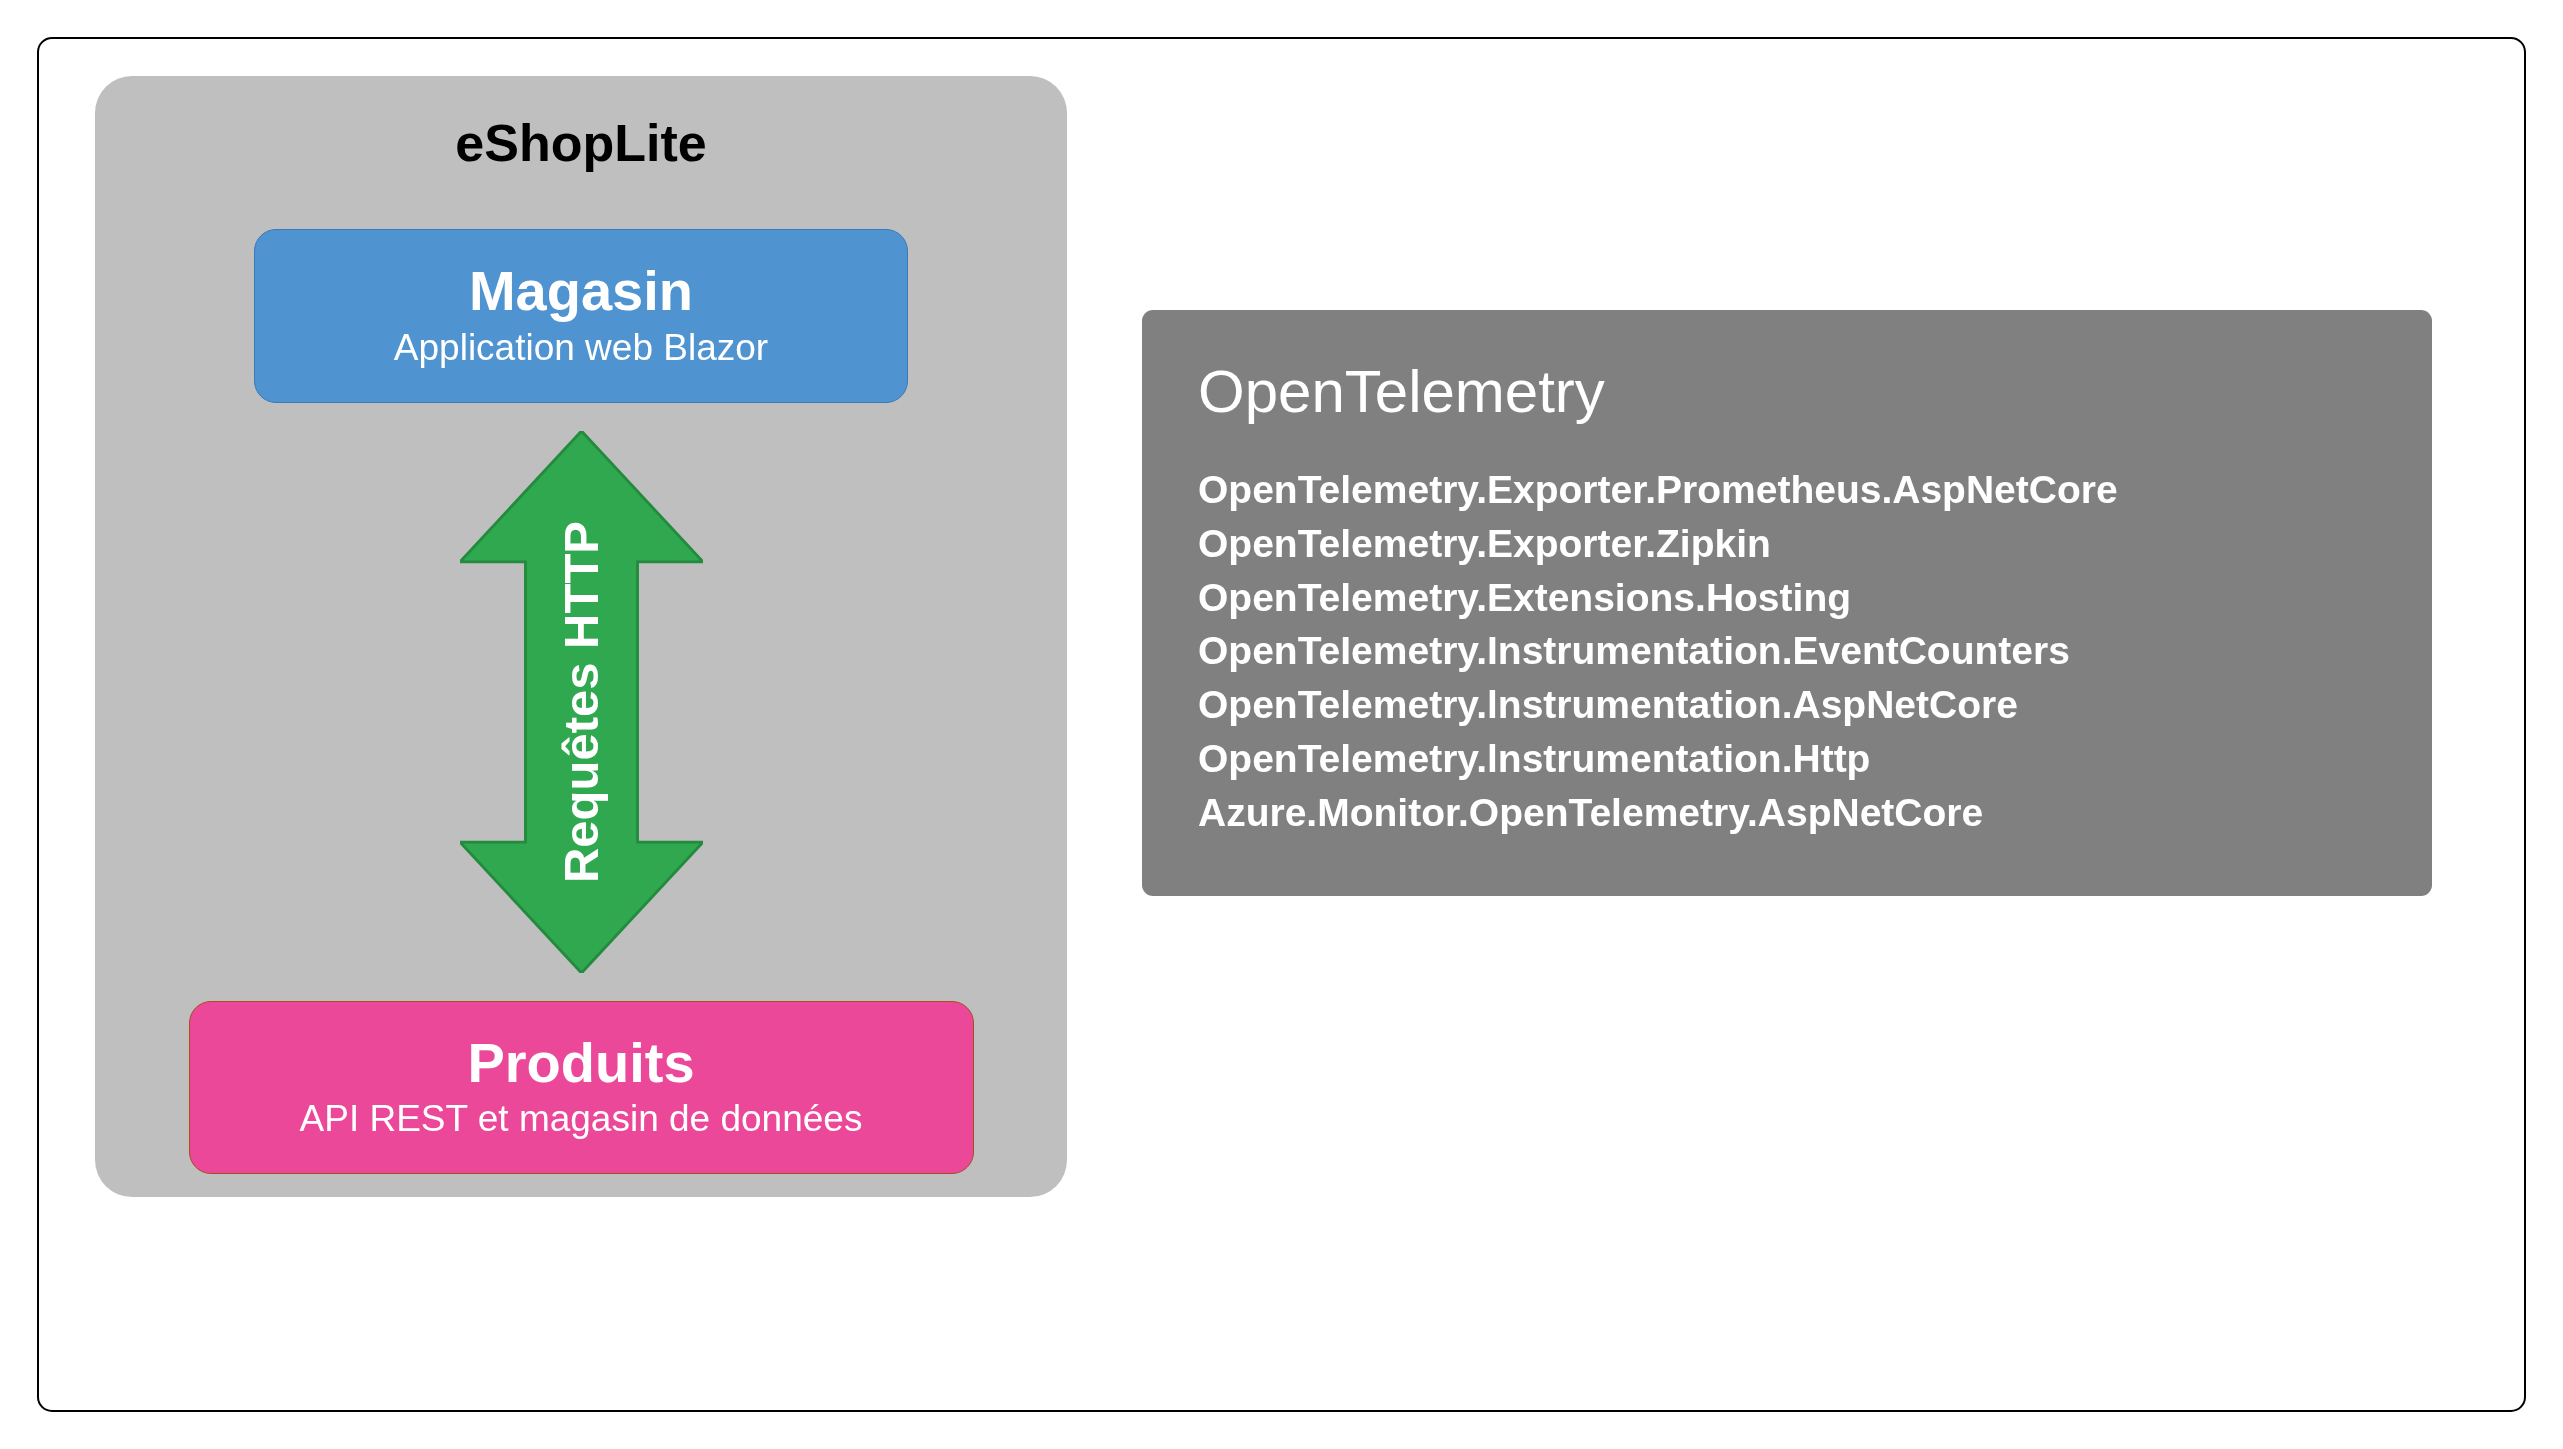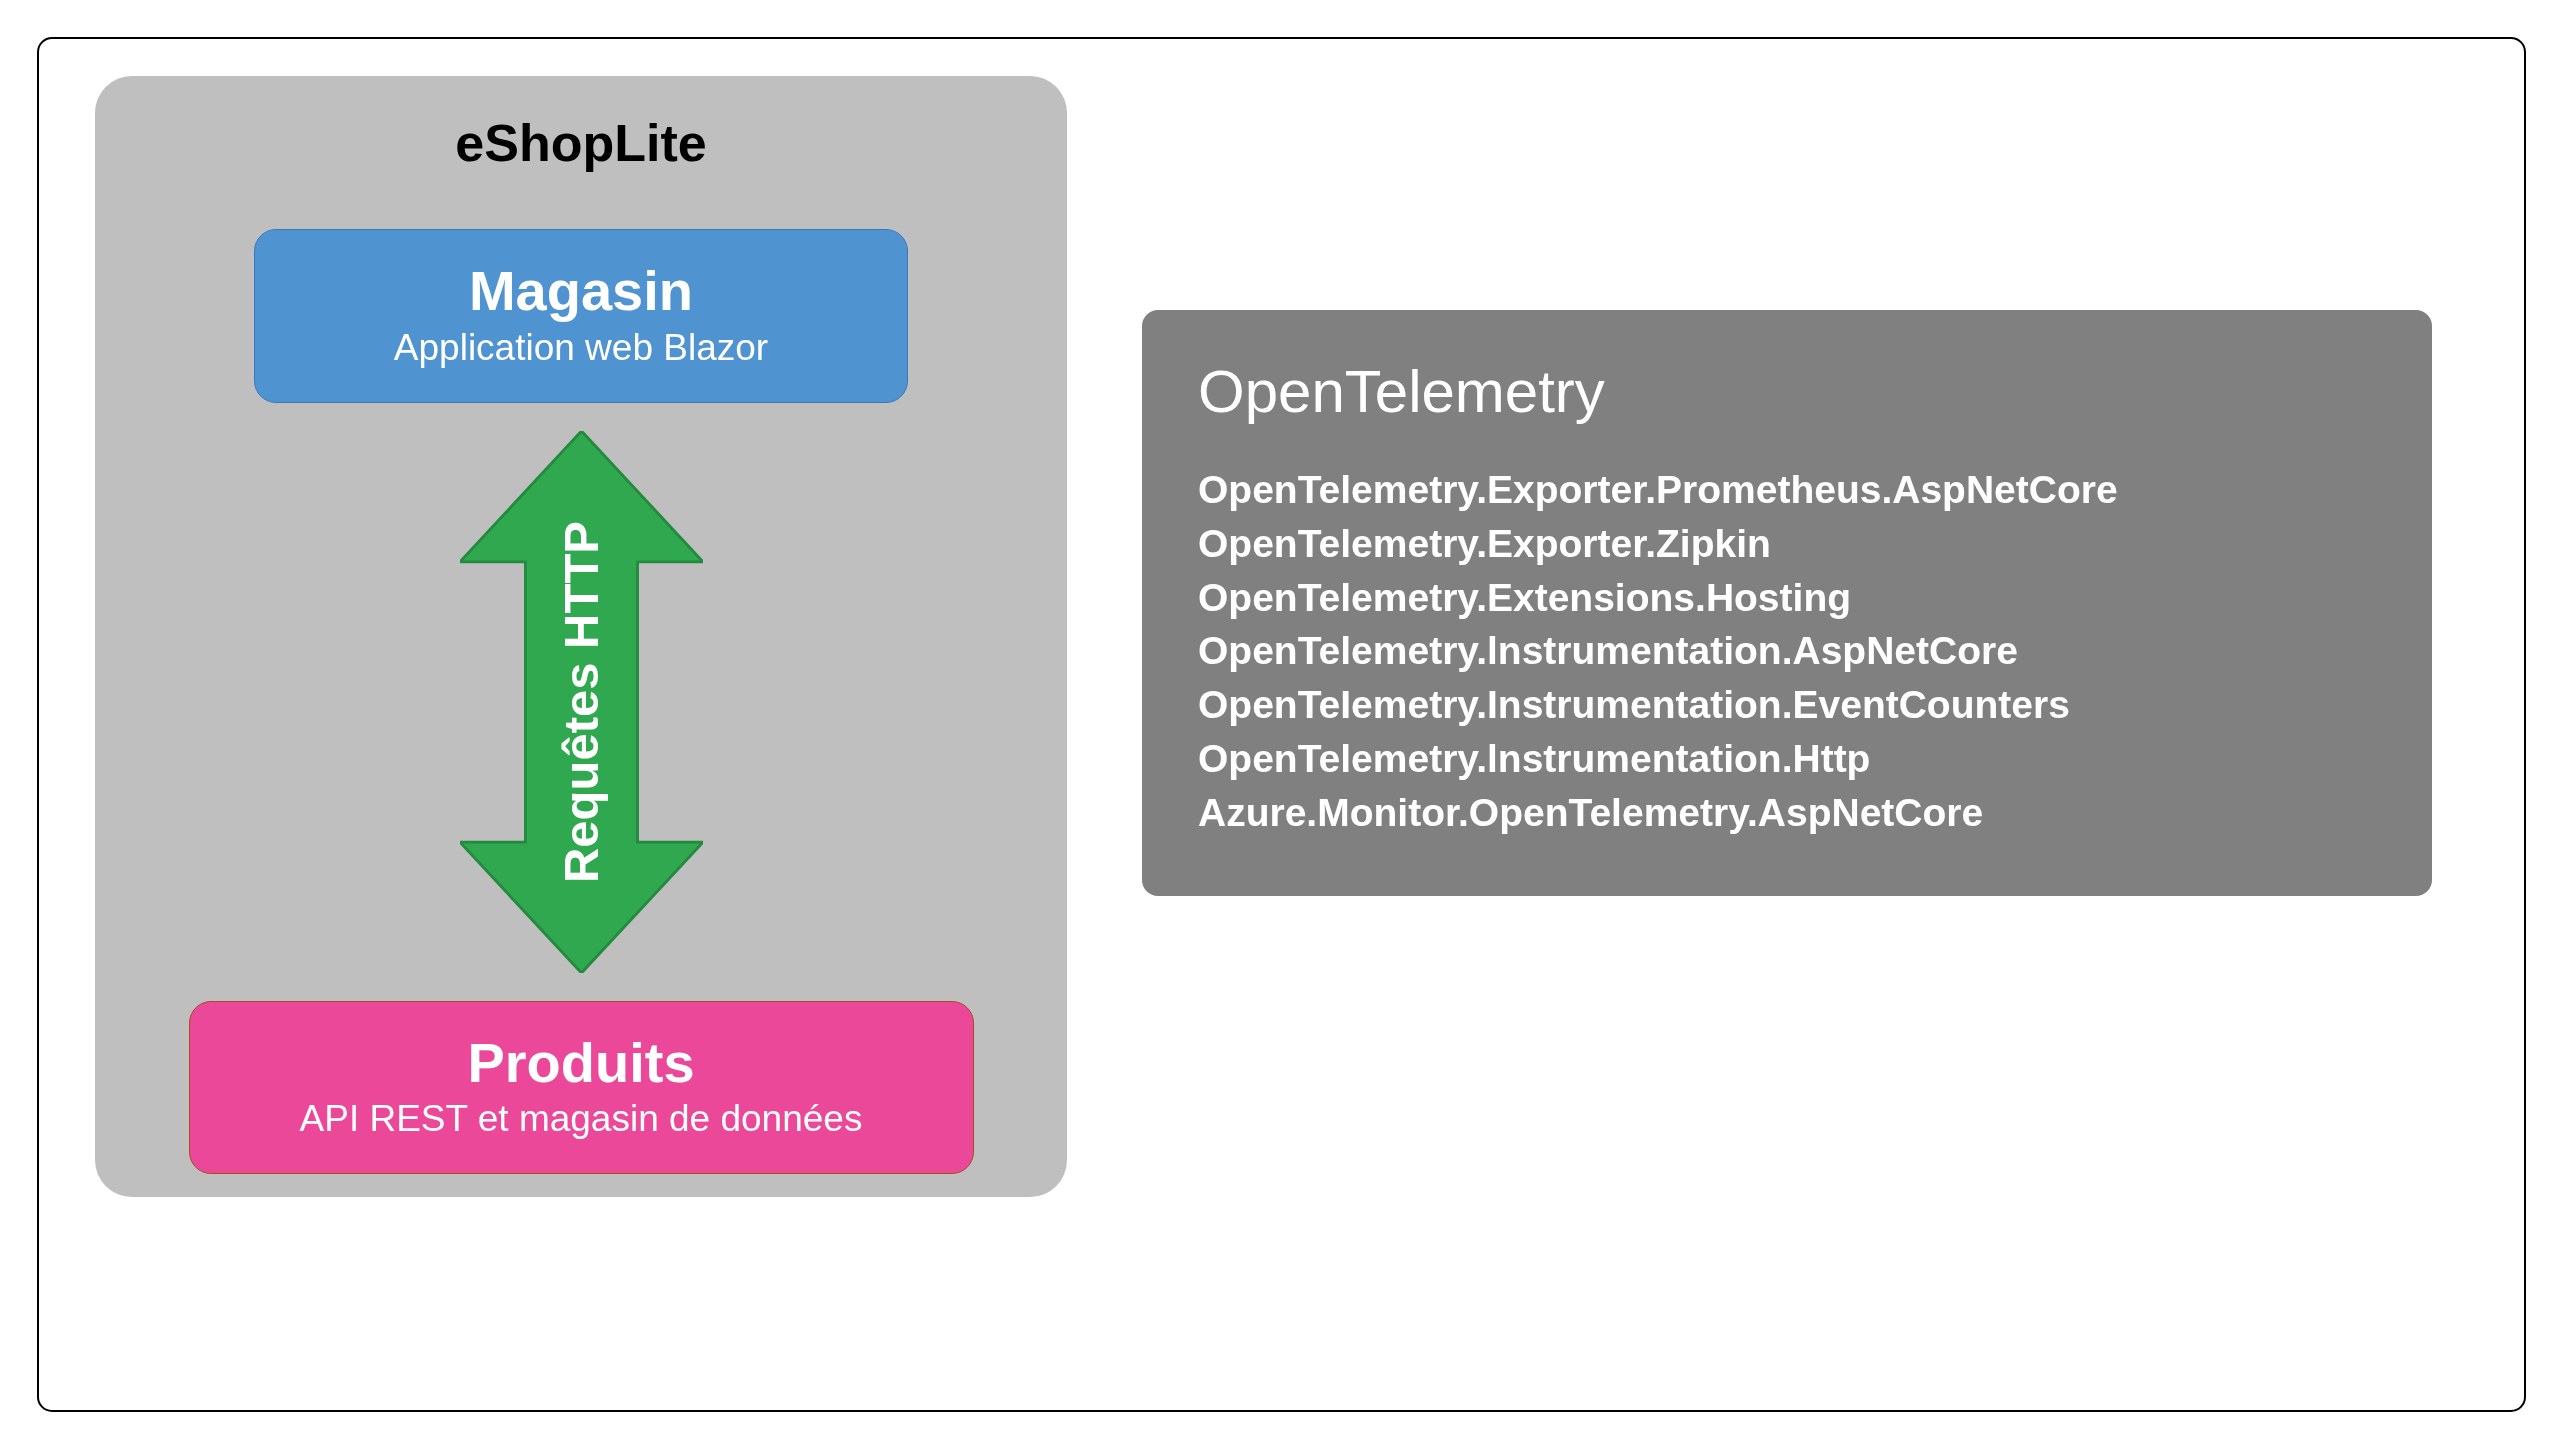--- a/index.html
+++ b/index.html
@@ -64,21 +64,21 @@
       left: 50%;
       top: 50%;
       transform: translate(-50%, -50%) rotate(-90deg);
       color: #fff;
       font-size: 49px;
       font-weight: 600;
       white-space: nowrap;
     }
     .right-panel {
       background: #808080;
-      border-radius: 16px;
+      border-radius: 11px;
       width: 1290px;
       margin-top: 234px;
       padding: 47px 56px 56px;
       color: #fff;
     }
     .right-title {
       font-size: 60px;
       font-weight: 400;
       margin-bottom: 37px;
     }
@@ -114,21 +114,21 @@
       <div class="box-sub">API REST et magasin de données</div>
     </div>
   </div>
 
   <div class="right-panel">
     <div class="right-title">OpenTelemetry</div>
     <ul class="right-list" id="pkg-list">
         <li>OpenTelemetry.Exporter.Prometheus.AspNetCore</li>
         <li>OpenTelemetry.Exporter.Zipkin</li>
         <li>OpenTelemetry.Extensions.Hosting</li>
+        <li>OpenTeIemetry.Instrumentation.EventCounters</li>
         <li>OpenTelemetry.lnstrumentation.AspNetCore</li>
-        <li>OpenTeIemetry.Instrumentation.EventCounters</li>
         <li>OpenTelemetry.lnstrumentation.Http</li>
         <li>Azure.Monitor.OpenTelemetry.AspNetCore</li>
       </ul>
   </div>
 
 </div>
 
 
 </body></html>

